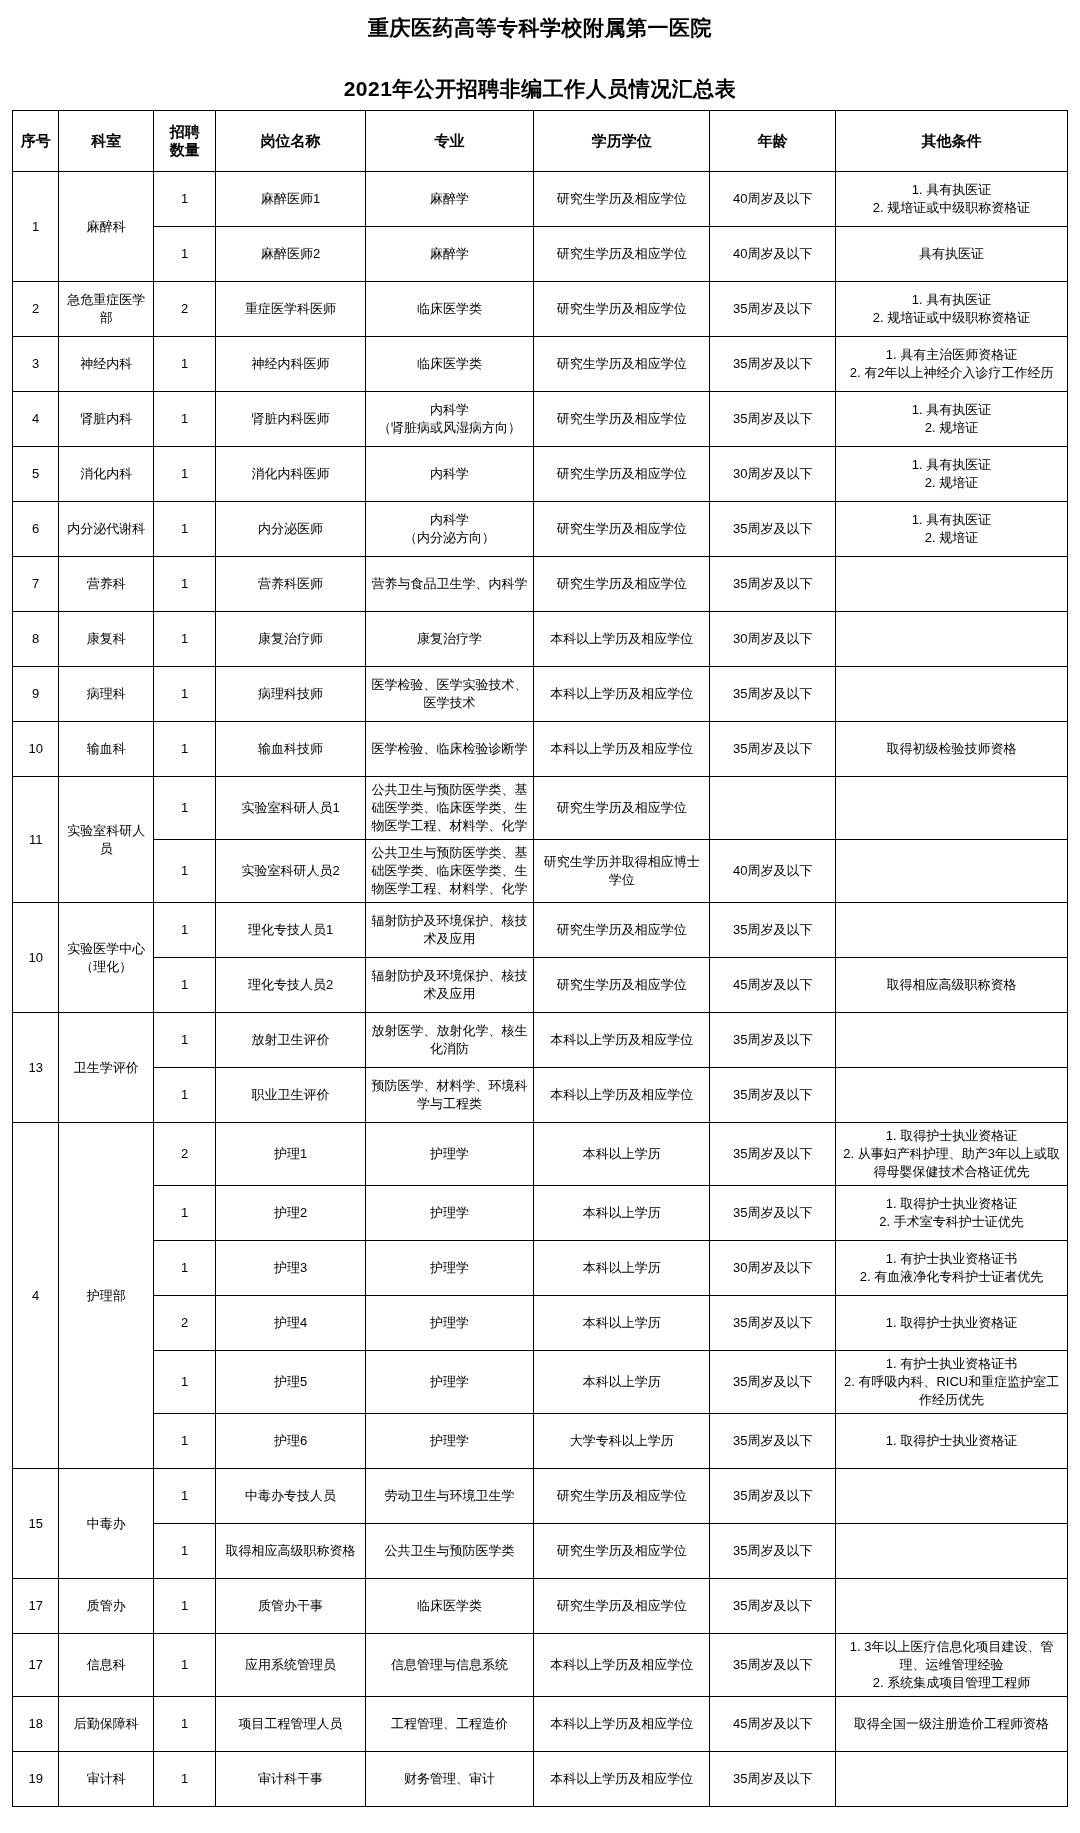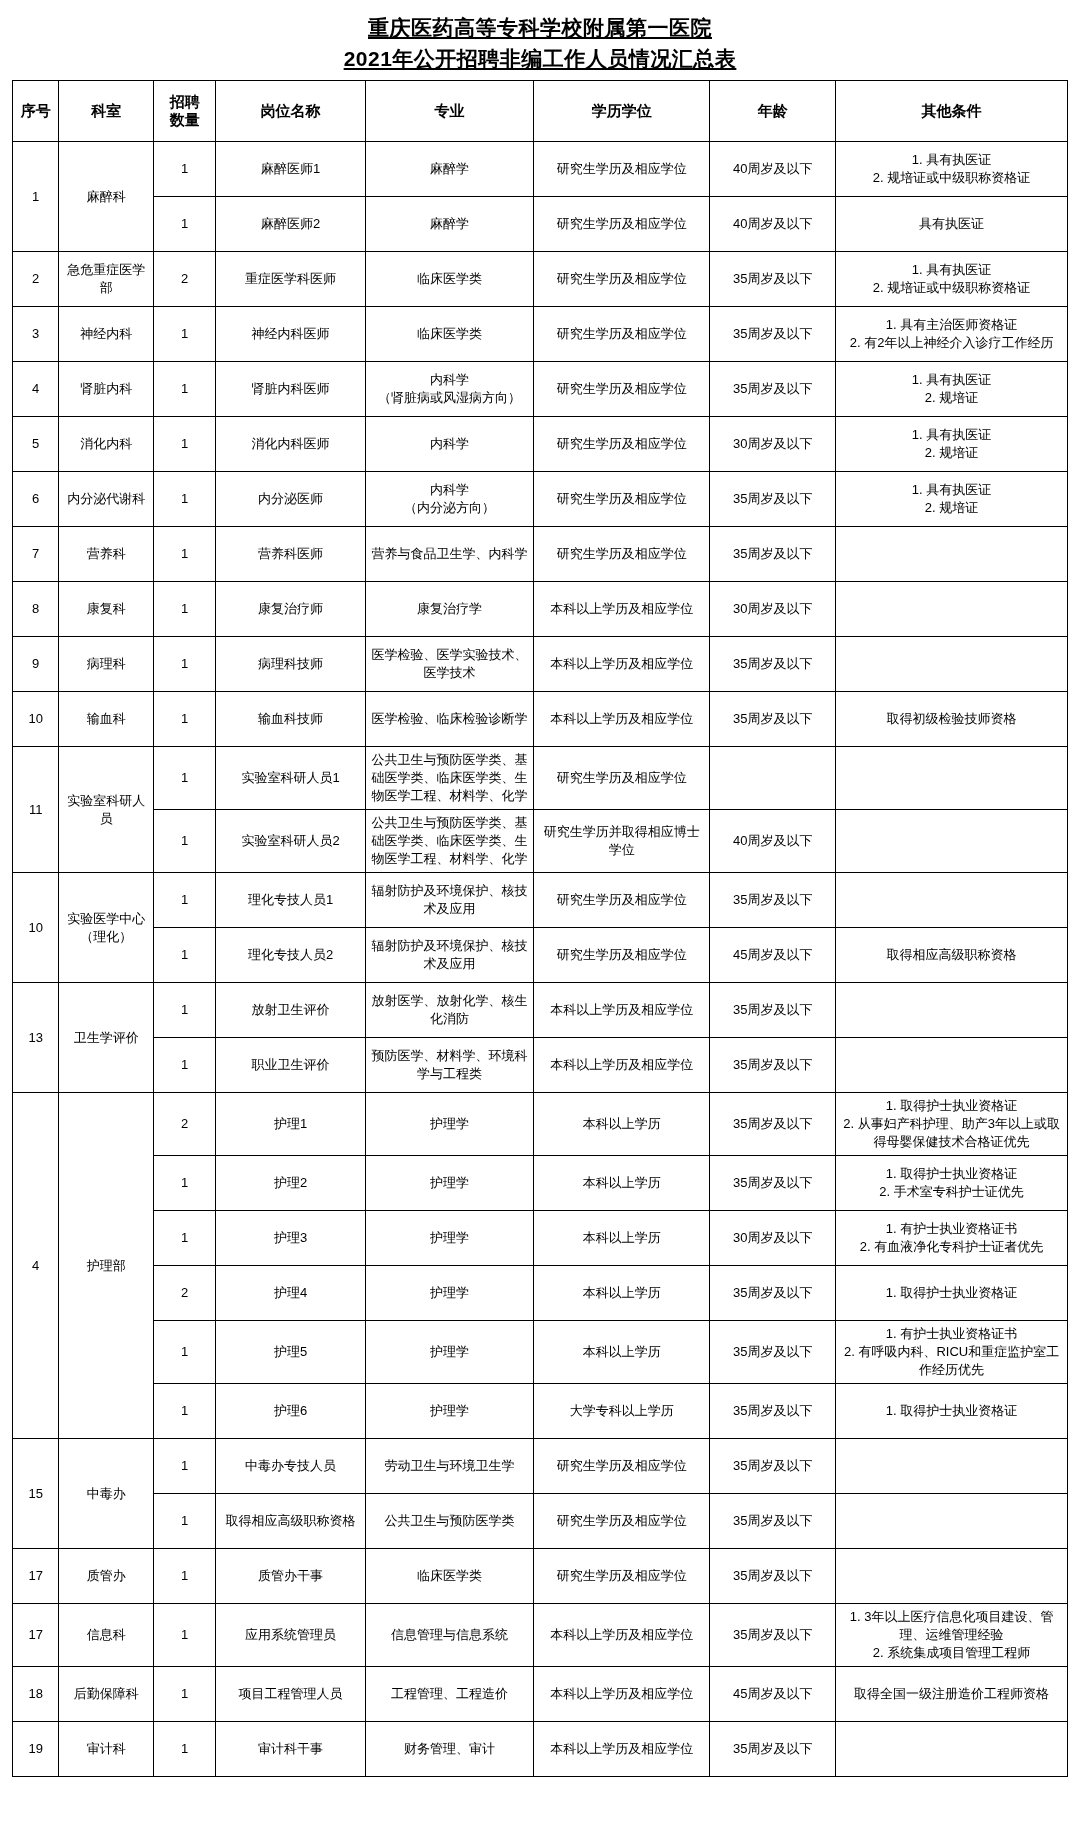--- a/index.html
+++ b/index.html
@@ -17,23 +17,22 @@
     box-sizing: border-box;
     padding: 8px 12px 10px 12px;
   }
   .doc-title {
     text-align: center;
     font-size: 21px;
     line-height: 31px;
     font-weight: bold;
     letter-spacing: 0.5px;
     margin: 4px 0 2px 0;
-    text-decoration: underline;
-  }
-  .doc-title .line2 { display: block; }
+  }
+  .doc-title .line2 { display: block; margin-top: 30px; }
   table.main {
     border-collapse: collapse;
     width: 1056px;
     table-layout: fixed;
     margin-top: 6px;
   }
   table.main th, table.main td {
     border: 1px solid #000;
     vertical-align: middle;
     padding: 4px 5px;

